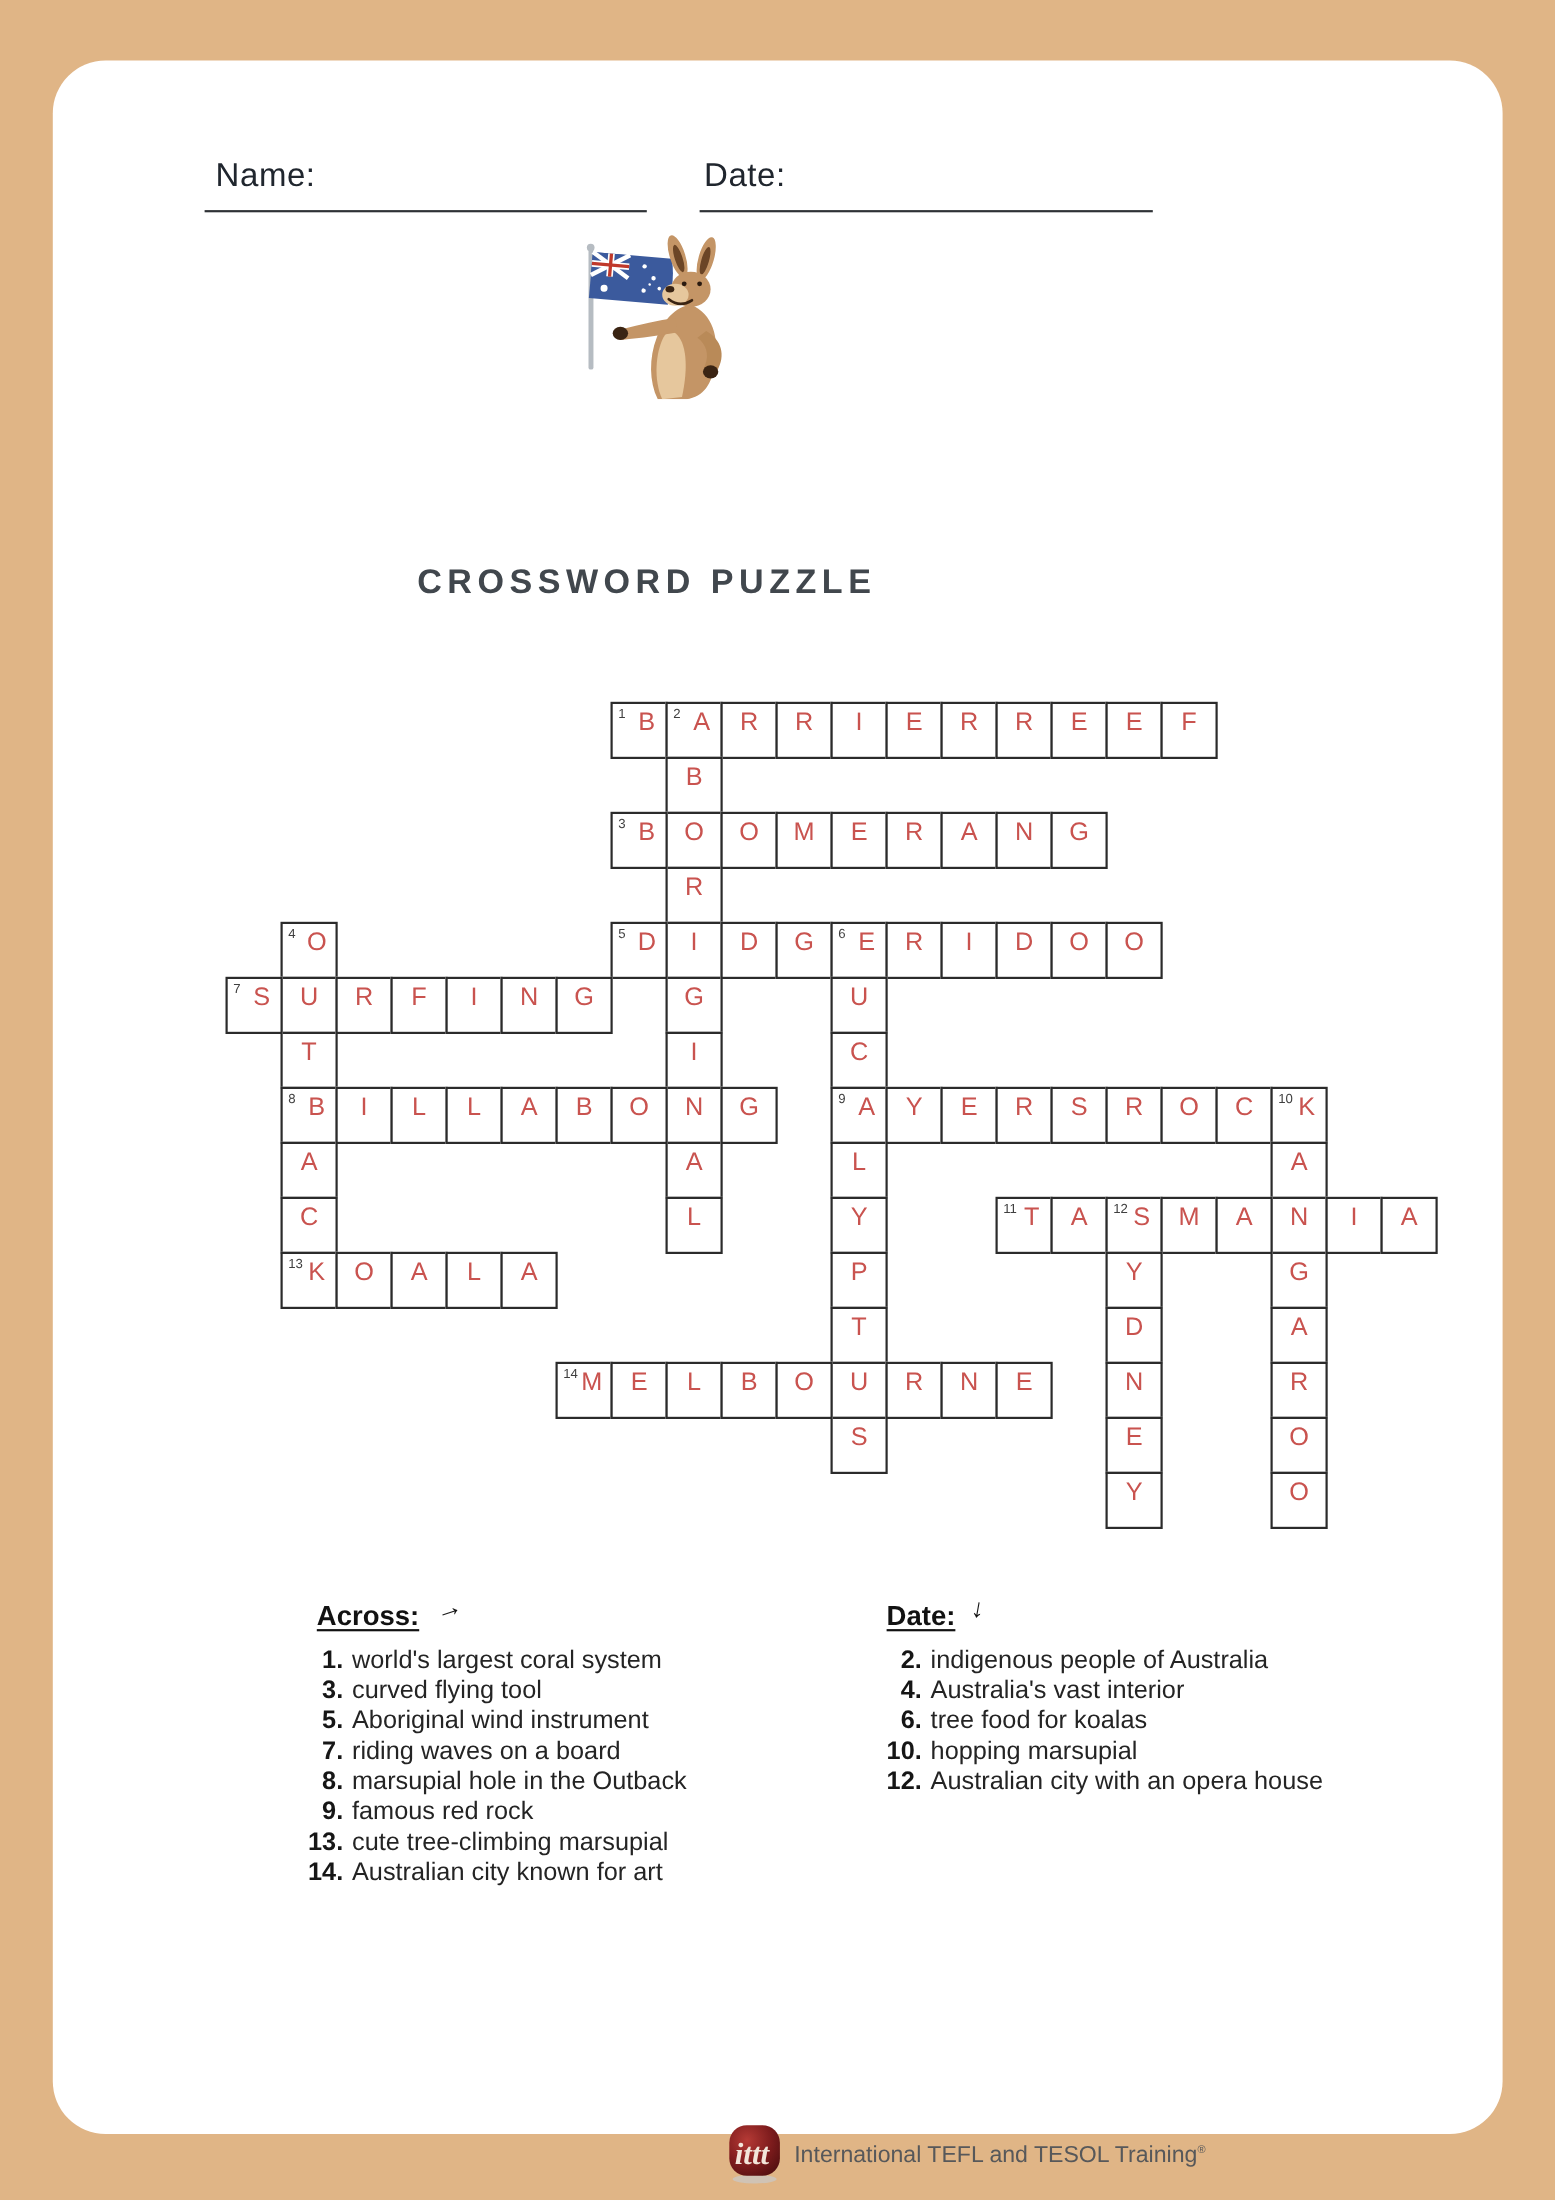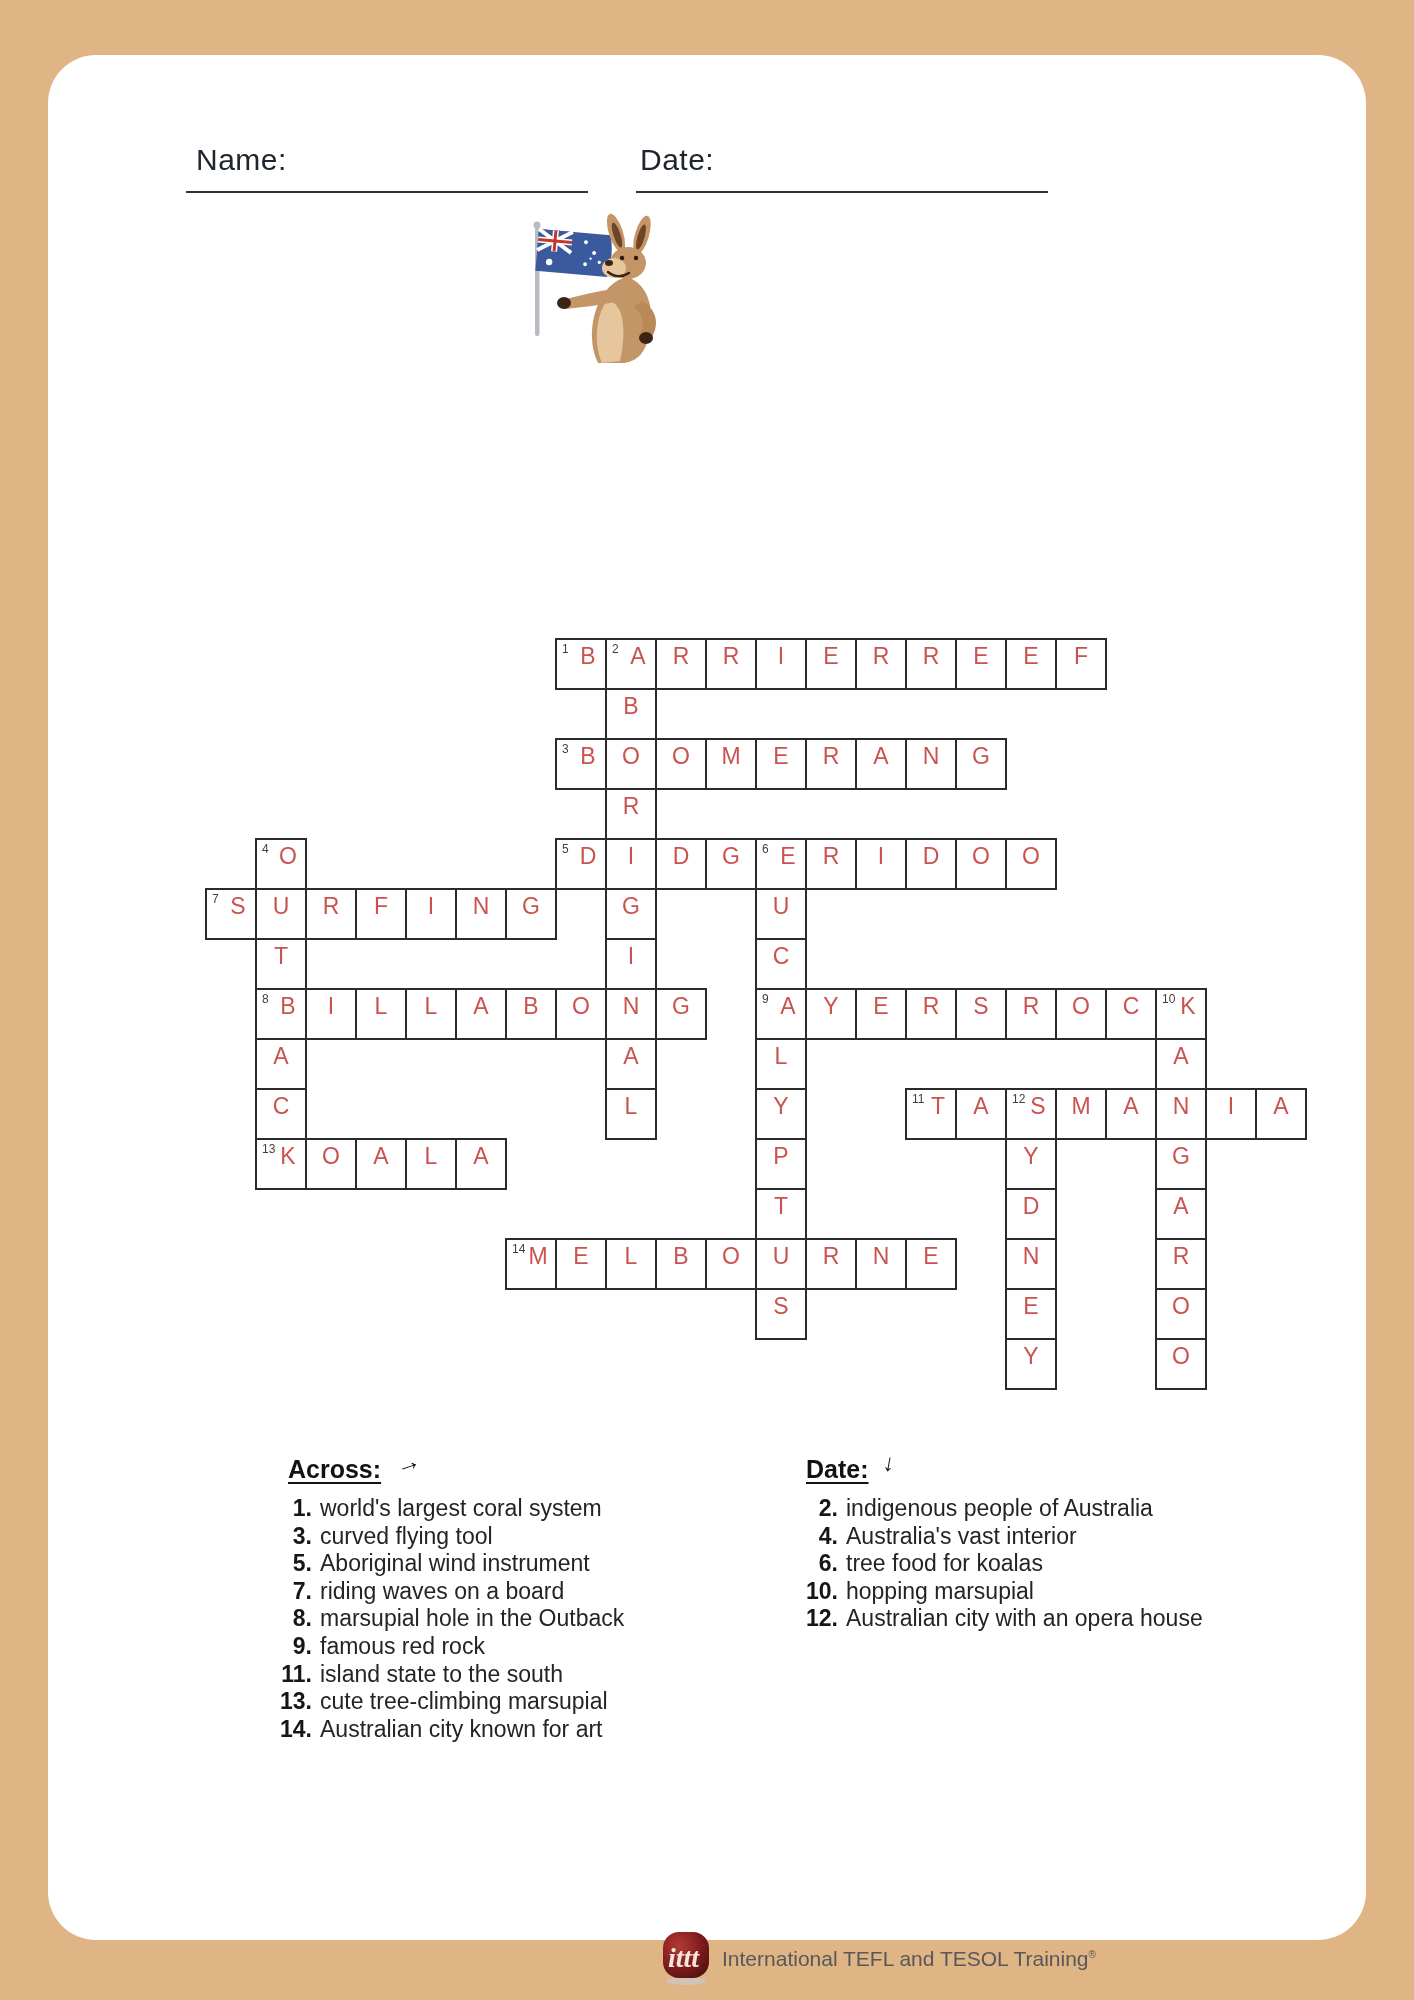--- a/index.html
+++ b/index.html
@@ -102,20 +102,21 @@
         <path d="M124 92 C134 100 136 122 130 150 L112 152 C104 134 106 110 113 96 C116 90 120 89 124 92 Z" fill="#e6c79d"></path>
 
         <path d="M124 78 C108 80 92 84 76 88 C68 90 67 97 75 98 C94 96 110 94 126 91 Z" fill="#c49566"></path>
         <ellipse cx="74" cy="92" rx="7" ry="6" fill="#3a2413"></ellipse>
 
         <path d="M152 90 C166 98 170 112 162 126 C156 133 147 130 151 121 C155 111 152 102 144 96 Z" fill="#b98a58"></path>
         <ellipse cx="156" cy="127" rx="7" ry="6" fill="#3a2413"></ellipse>
       </g>
     </svg>
 
+    <div class="page-subtitle">CROSSWORD PUZZLE</div>
 
     <div id="grid">
         <div class="cell numbered" style="left: 507px; top: 583px;">
           <span class="num">1</span>
           <span class="letter">B</span>
         </div>
         <div class="cell numbered" style="left: 557px; top: 583px;">
           <span class="num">2</span>
           <span class="letter">A</span>
         </div>
@@ -463,24 +464,20 @@
           <span class="cnum">7.</span>
           <span class="ctext">riding waves on a board</span>
         </div>
         <div class="clue">
           <span class="cnum">8.</span>
           <span class="ctext">marsupial hole in the Outback</span>
         </div>
         <div class="clue">
           <span class="cnum">9.</span>
           <span class="ctext">famous red rock</span>
-        </div>
-        <div class="clue">
-          <span class="cnum">11.</span>
-          <span class="ctext">island state to the south</span>
         </div>
         <div class="clue">
           <span class="cnum">13.</span>
           <span class="ctext">cute tree-climbing marsupial</span>
         </div>
         <div class="clue">
           <span class="cnum">14.</span>
           <span class="ctext">Australian city known for art</span>
         </div>
       </div>

